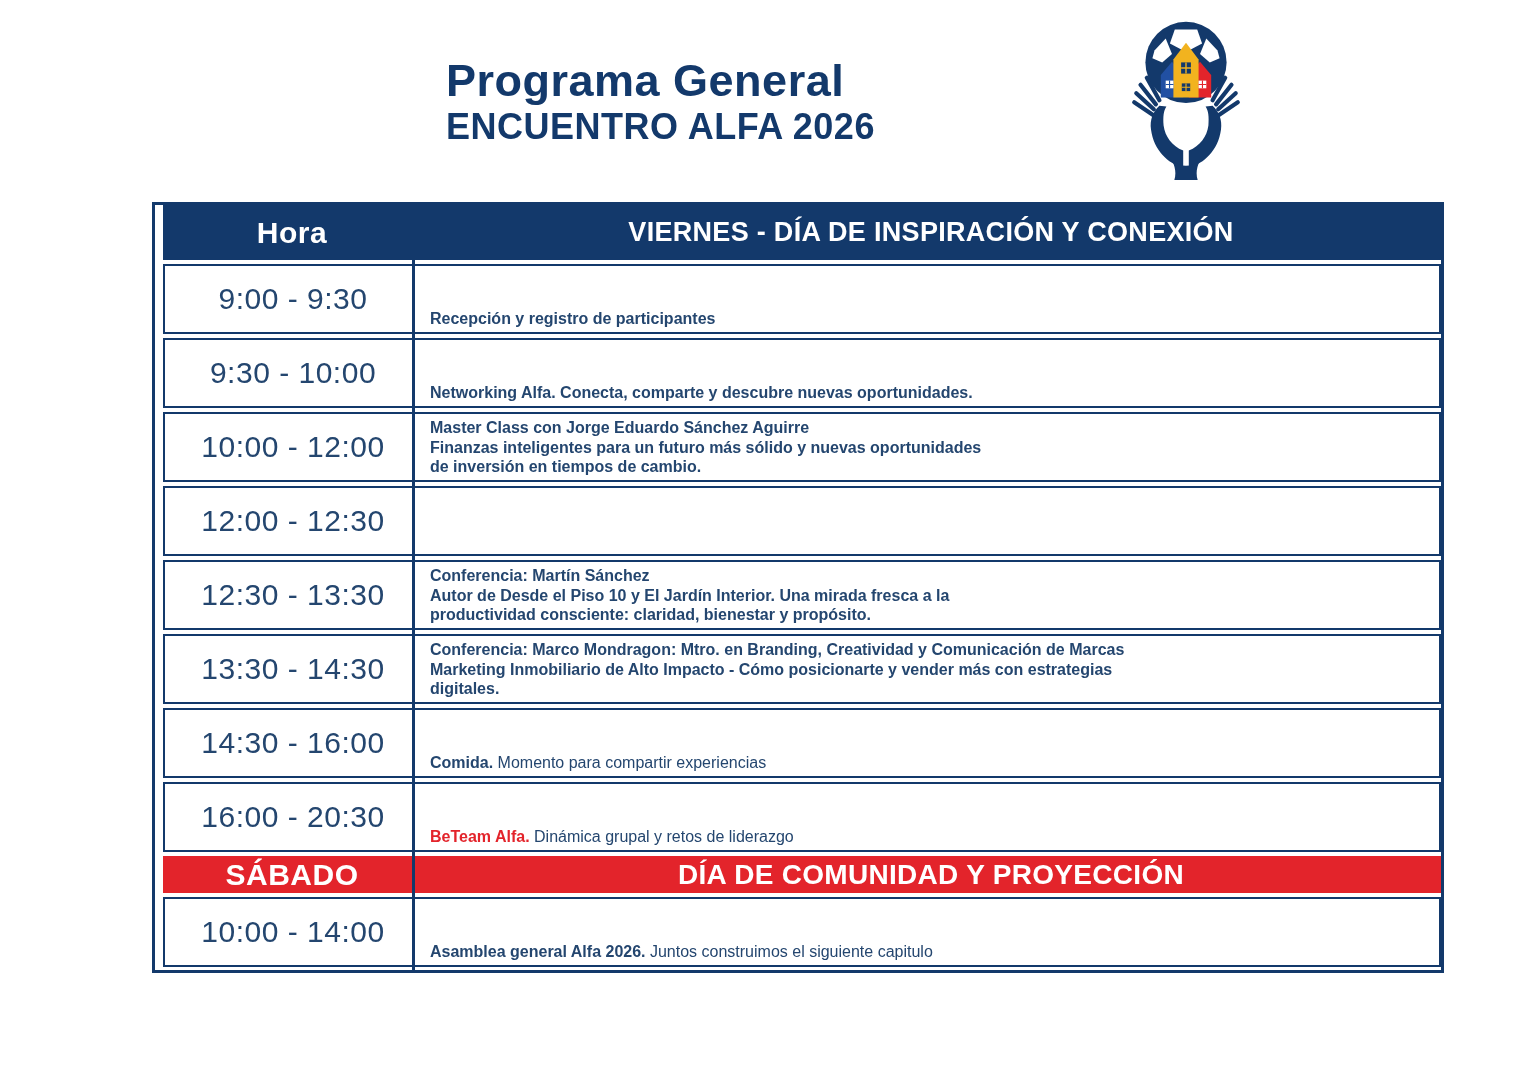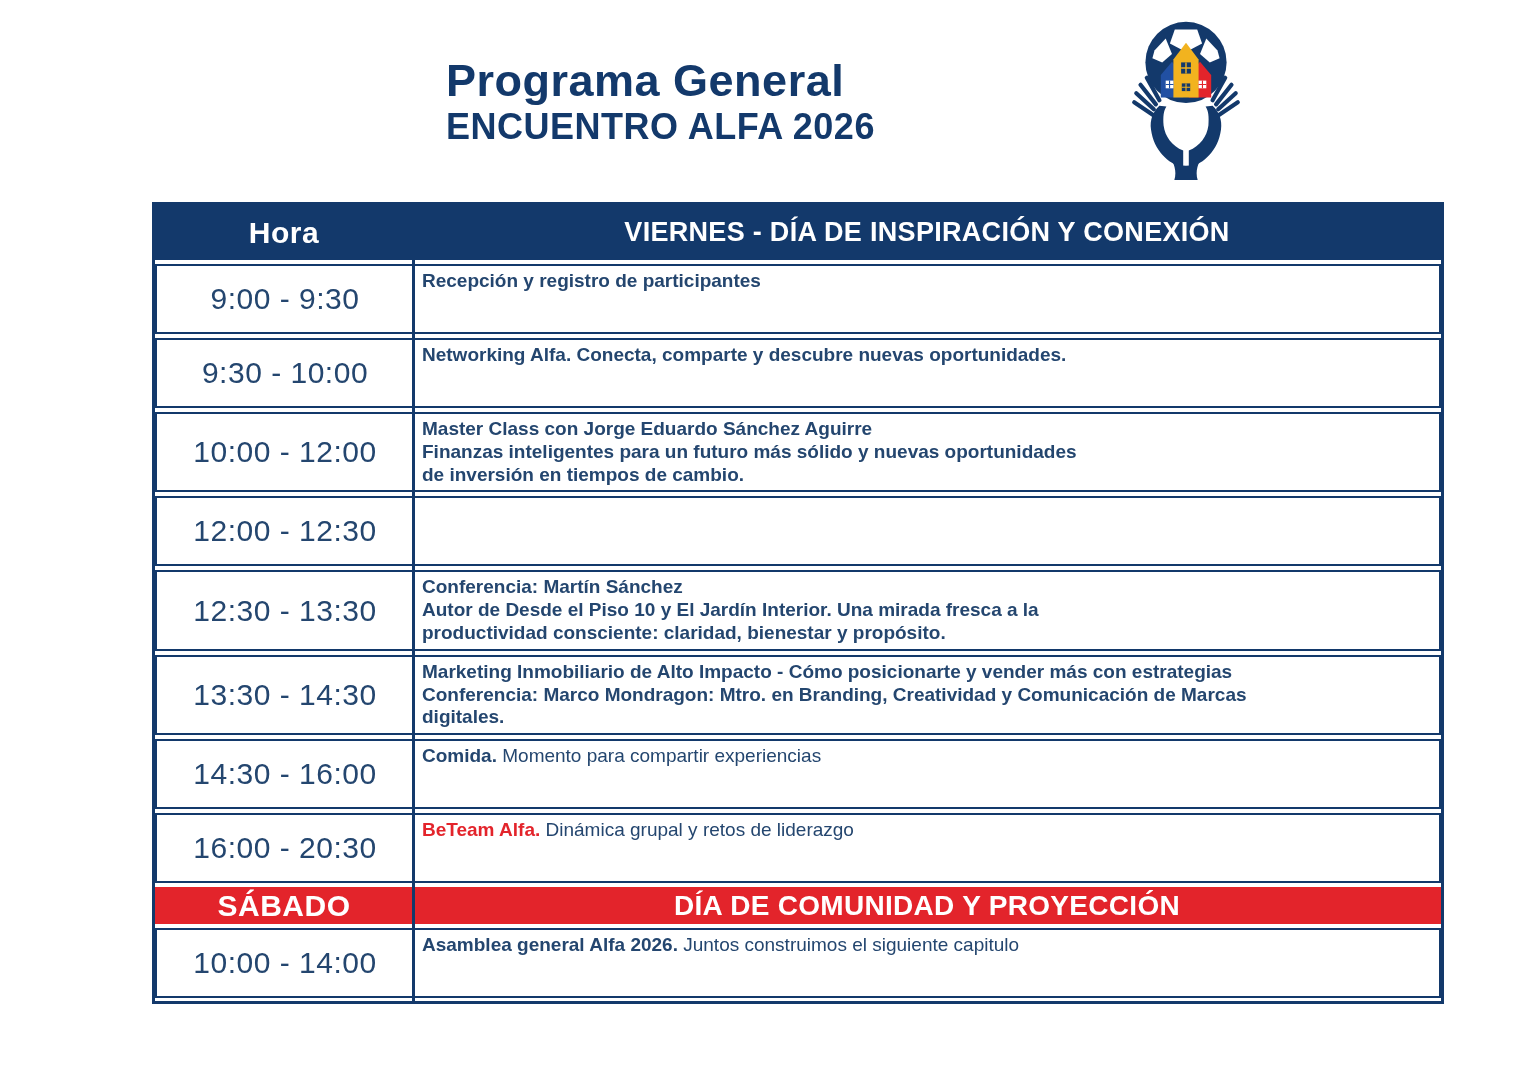--- a/index.html
+++ b/index.html
@@ -17,36 +17,36 @@
     font-family:"Liberation Sans",sans-serif;
   }
   .title-block{position:absolute;left:446px;top:54px;color:var(--navy);}
   .title-line1{font-size:45px;font-weight:bold;line-height:1.18;letter-spacing:.5px;}
   .title-line2{font-size:36px;font-weight:bold;line-height:1.12;letter-spacing:.5px;}
   .logo-box{position:absolute;left:1122px;top:12px;width:128px;height:168px;}
   .logo-box svg{width:100%;height:100%;}
 
   .schedule{
     position:absolute;left:152px;top:202px;width:1292px;
-    border:3px solid var(--navy);background:#fff;padding:0 0 3px 0;
+    border:3px solid var(--navy);background:#fff;padding:0 0 3px 8px;
   }
   .divider{position:absolute;left:257px;top:0;bottom:0;width:3px;background:var(--navy);z-index:6;}
   .sec-header{display:flex;height:55px;color:#fff;position:relative;z-index:2;}
   .sec-header.navy{background:var(--navy);}
   .sec-header.red{background:var(--red);height:37px;margin-top:4px;}
   .h-time{width:258px;flex:none;display:flex;align-items:center;justify-content:center;
     font-weight:bold;font-size:30px;letter-spacing:.5px;}
   .h-desc{flex:1;display:flex;align-items:center;justify-content:center;
     font-weight:bold;font-size:27px;letter-spacing:.3px;}
   .sec-header.red .h-desc{font-size:28px;}
   .row{display:flex;border:2px solid var(--navy);margin-top:4px;min-height:70px;background:#fff;}
   .cell-time{width:256px;flex:none;display:flex;align-items:center;justify-content:center;
     font-size:30px;color:var(--ink);letter-spacing:.5px;}
-  .cell-desc{flex:1;display:flex;flex-direction:column;justify-content:flex-start;
-    padding:4px 12px 4px 9px;color:var(--ink);font-size:19px;line-height:1.2;}
+  .cell-desc{flex:1;display:flex;flex-direction:column;justify-content:flex-end;
+    padding:4px 12px 4px 9px;color:var(--ink);font-size:16px;line-height:1.2;}
   .seg{white-space:pre-wrap;}
   .seg.b{font-weight:bold;}
   .seg.r{color:var(--red);}
 </style>
 </head>
 <body>
 
 <div class="title-block">
   <div class="title-line1">Programa General</div>
   <div class="title-line2">ENCUENTRO ALFA 2026</div>
@@ -129,22 +129,22 @@
       <div class="cell-time">12:30 - 13:30</div>
       <div class="cell-desc">
         <div class="line"><span class="seg b">Conferencia: Martín Sánchez</span></div>
         <div class="line"><span class="seg b">Autor de Desde el Piso 10 y El Jardín Interior. Una mirada fresca a la</span></div>
         <div class="line"><span class="seg b">productividad consciente: claridad, bienestar y propósito.</span></div>
       </div>
     </div>
     <div class="row">
       <div class="cell-time">13:30 - 14:30</div>
       <div class="cell-desc">
+        <div class="line"><span class="seg b">Conferencia: Marco Mondragon: Mtro. en Branding, Creatividad y Comunicación de Marcas</span></div>
         <div class="line"><span class="seg b">Marketing Inmobiliario de Alto Impacto - Cómo posicionarte y vender más con estrategias</span></div>
-        <div class="line"><span class="seg b">Conferencia: Marco Mondragon: Mtro. en Branding, Creatividad y Comunicación de Marcas</span></div>
         <div class="line"><span class="seg b">digitales.</span></div>
       </div>
     </div>
     <div class="row">
       <div class="cell-time">14:30 - 16:00</div>
       <div class="cell-desc">
         <div class="line"><span class="seg b">Comida.</span><span class="seg"> Momento para compartir experiencias</span></div>
       </div>
     </div>
     <div class="row">

